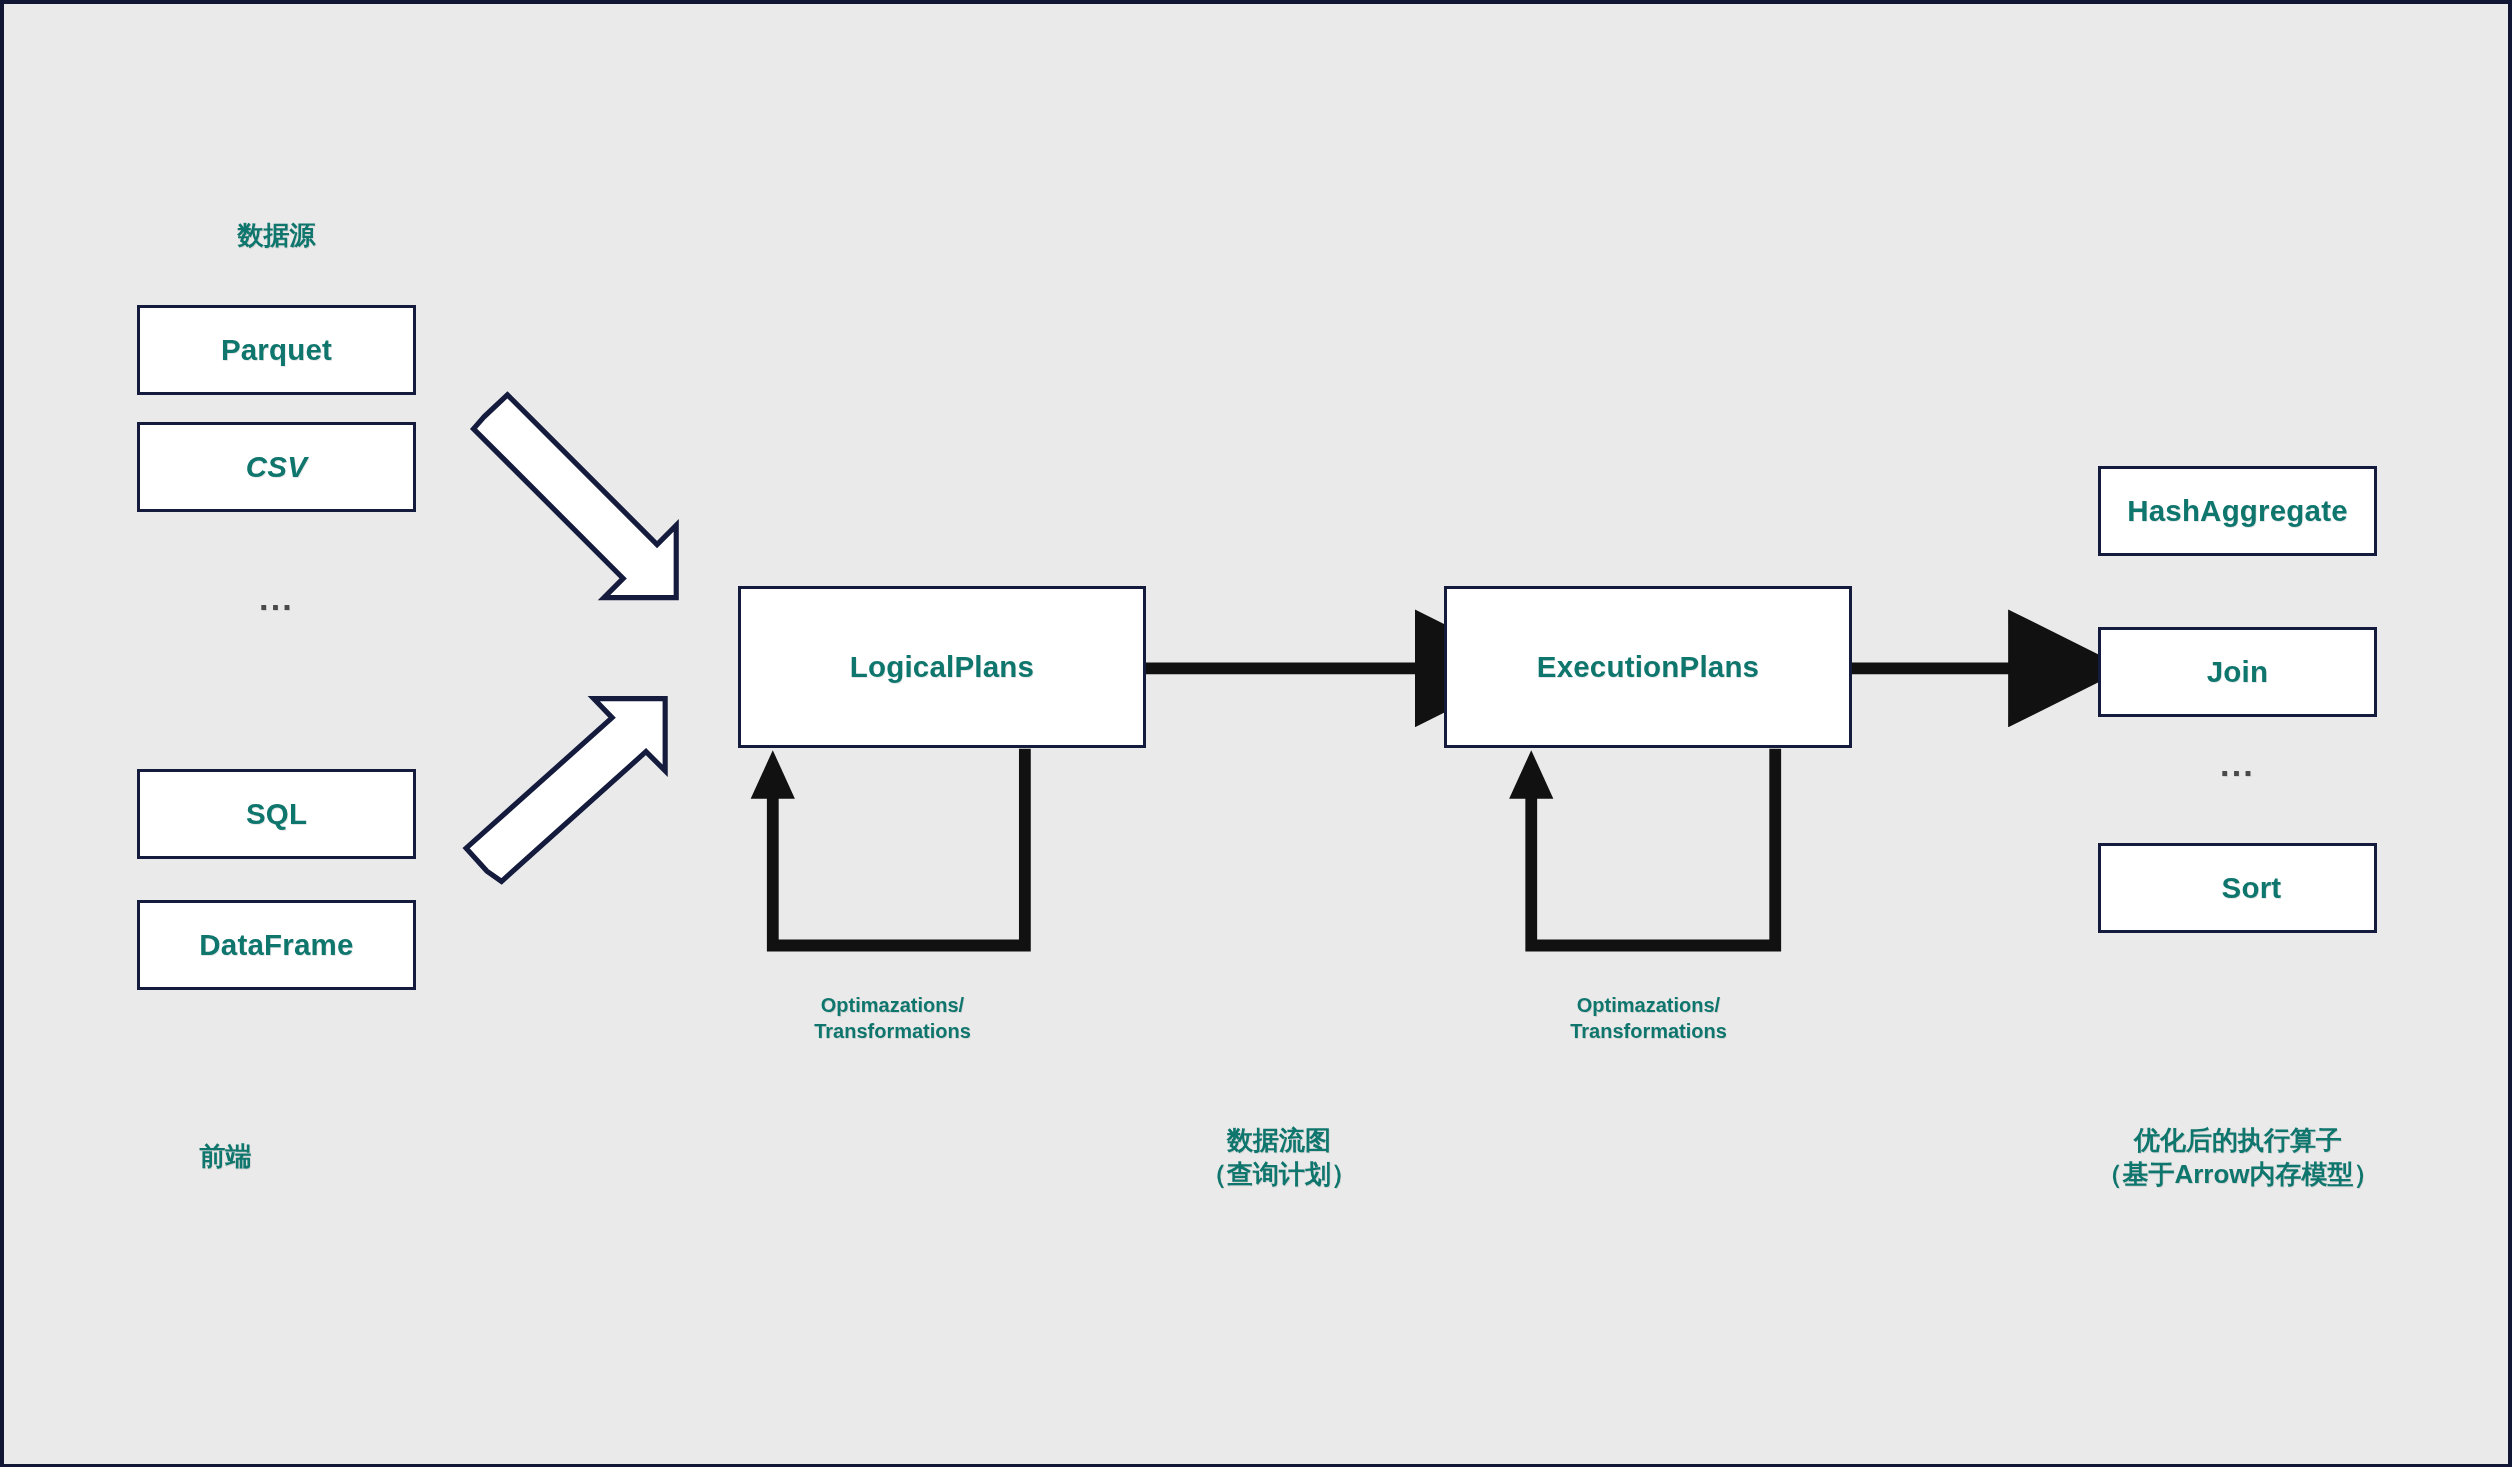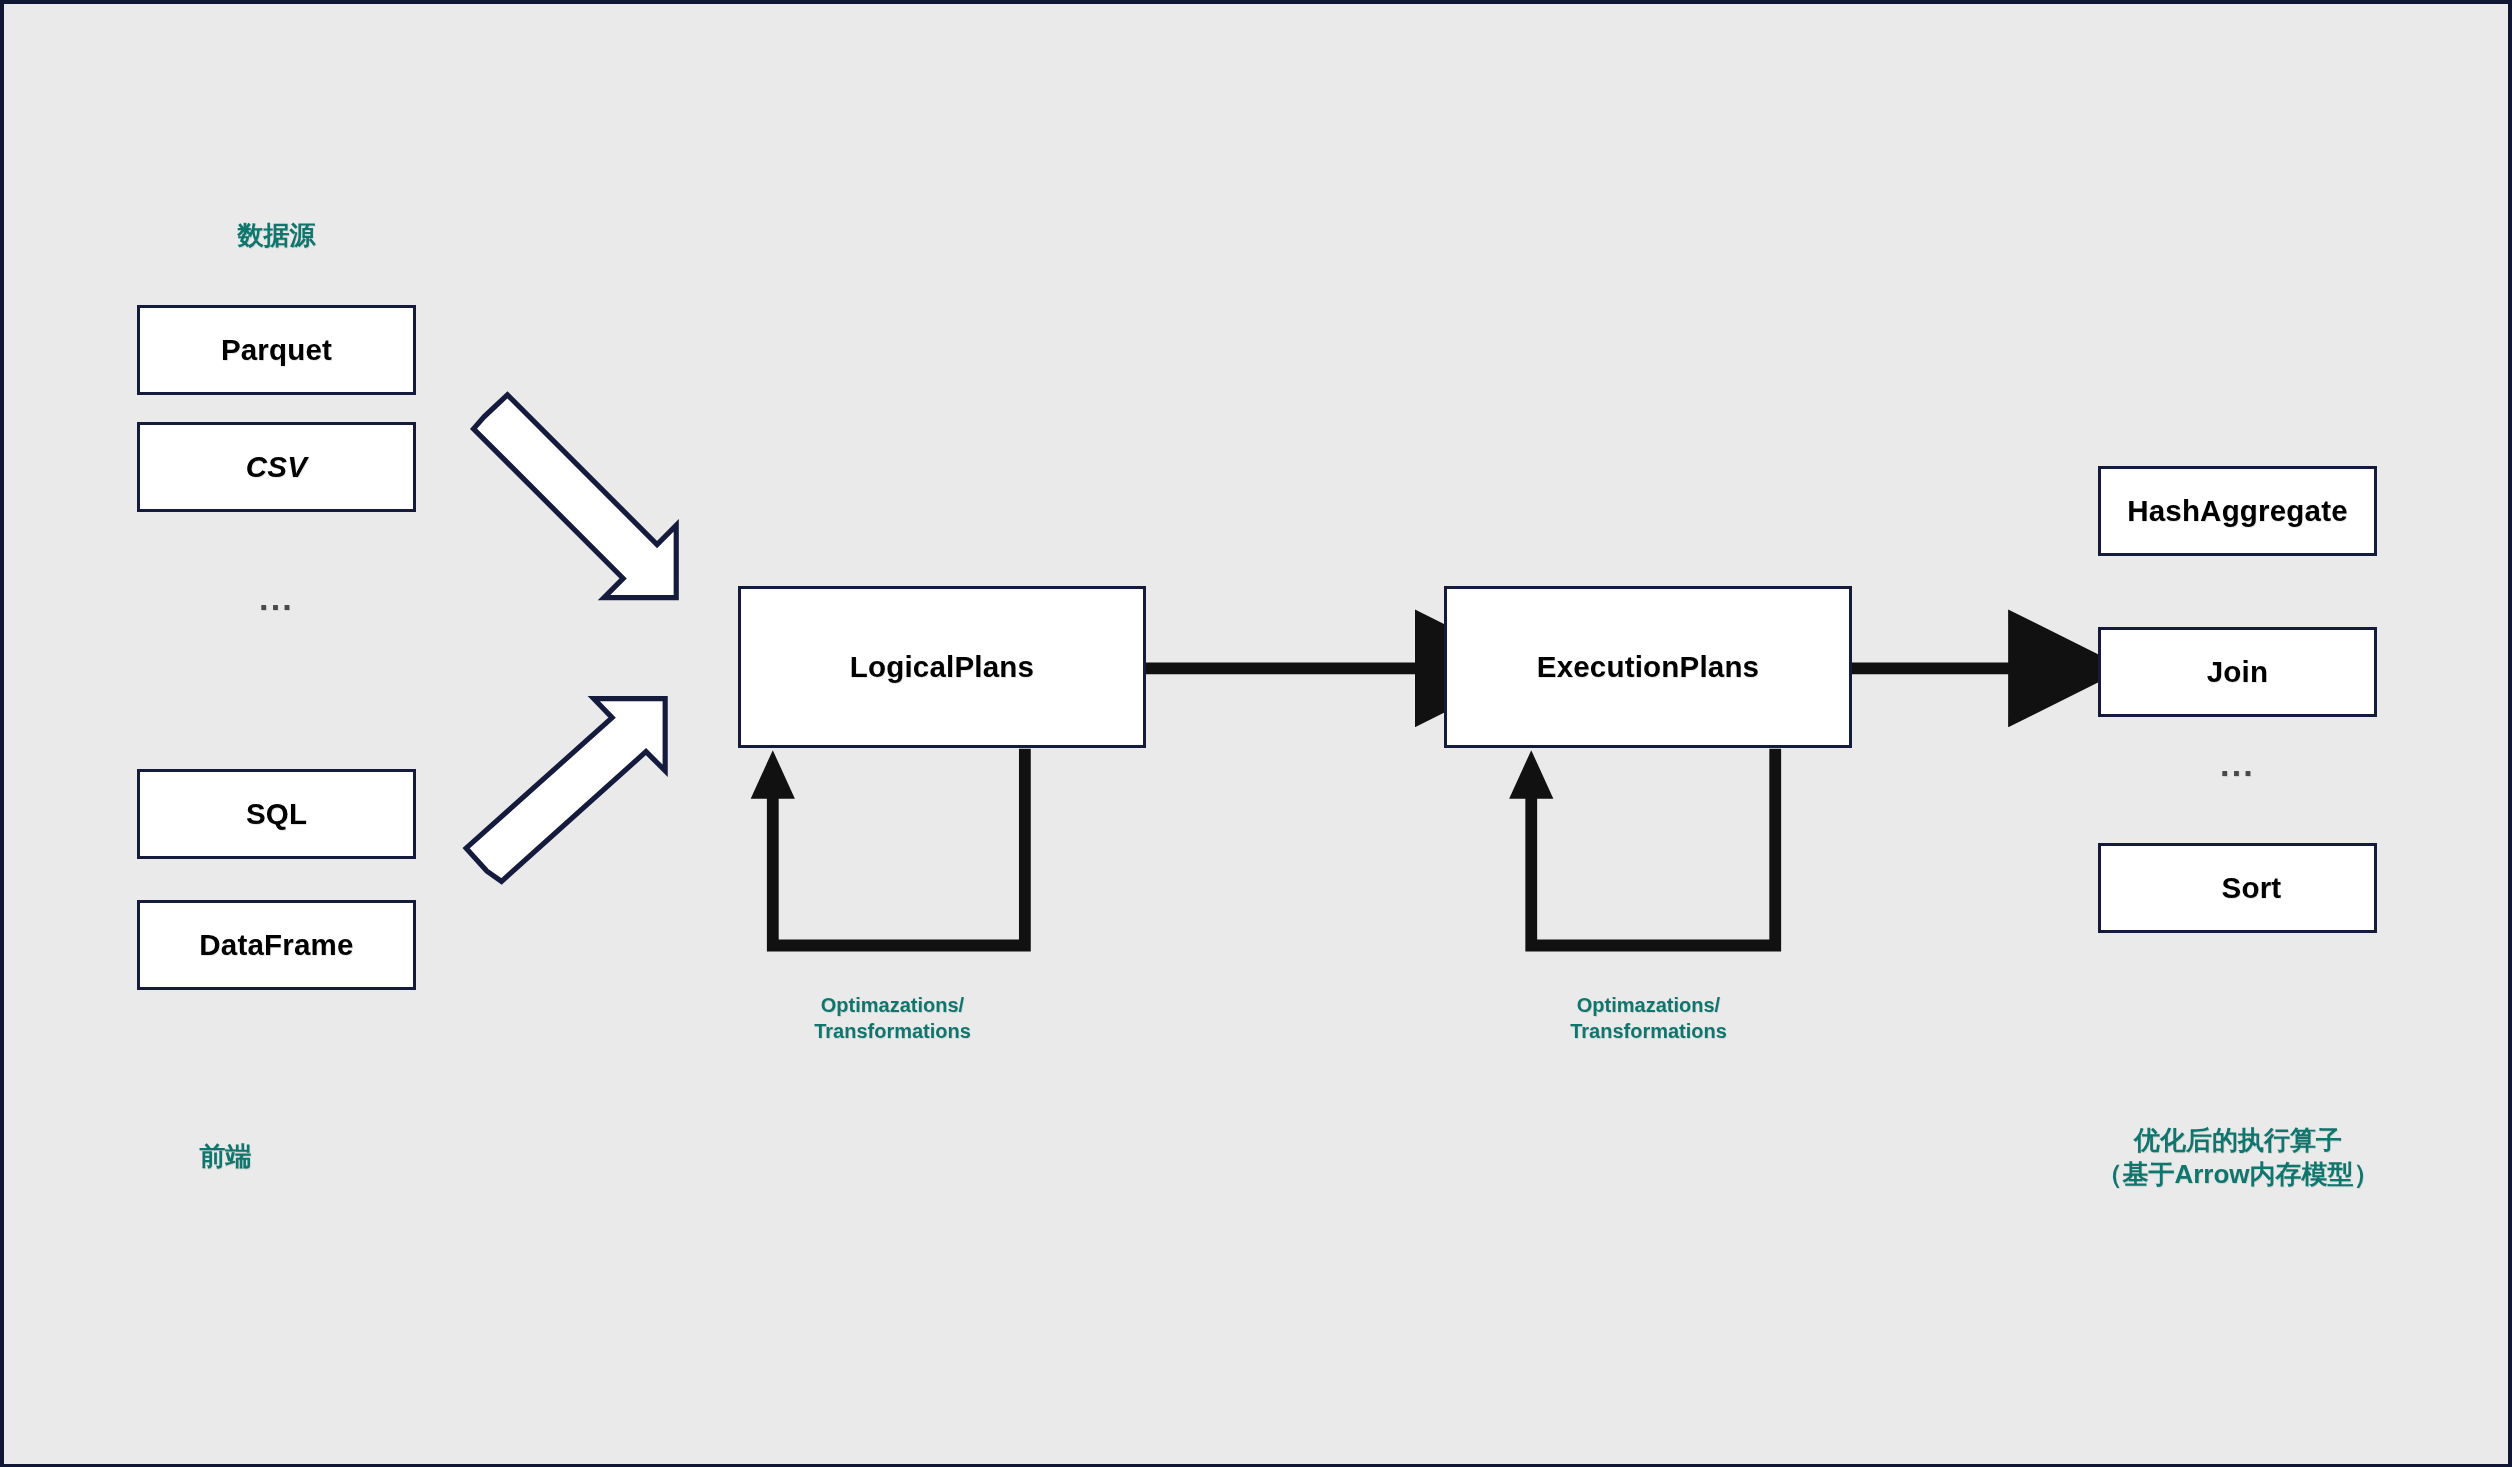--- a/index.html
+++ b/index.html
@@ -29,21 +29,21 @@
     pointer-events: none;
   }
   .node-box {
     position: absolute;
     box-sizing: border-box;
     background: #ffffff;
     border: 3.7px solid #151b3d;
     display: flex;
     align-items: center;
     justify-content: center;
-    color: #000000;
+    color: #0f766e;
     font-weight: bold;
     letter-spacing: 0.2px;
     text-shadow: 0.7px 0.7px 0 rgba(0,0,0,0.10);
   }
   .src-box {
     width: 279px;
     height: 90px;
     left: 133px;
     font-size: 29.5px;
   }
@@ -155,20 +155,22 @@
   <div class="caption caption-loop" style="left:704px; top:988px; width:369px;">Optimazations/
 Transformations</div>
 
   <div class="node-box plan-box" style="left:1440px; top:582px;">
     <span>ExecutionPlans</span>
   </div>
 
   <div class="caption caption-loop" style="left:1460px; top:988px; width:369px;">Optimazations/
 Transformations</div>
 
+  <div class="caption caption-foot" style="left:1076px; top:1119px; width:398px;">数据流图
+（查询计划）</div>
 
   <div class="node-box op-box" style="top:623px;">
     <span>Join</span>
   </div>
 
   <div class="node-box op-box" style="top:462px;">
     <span>HashAggregate</span>
   </div>
 
   <div class="ellipsis" style="left:2094px; top:741px; width:279px;">...</div>

